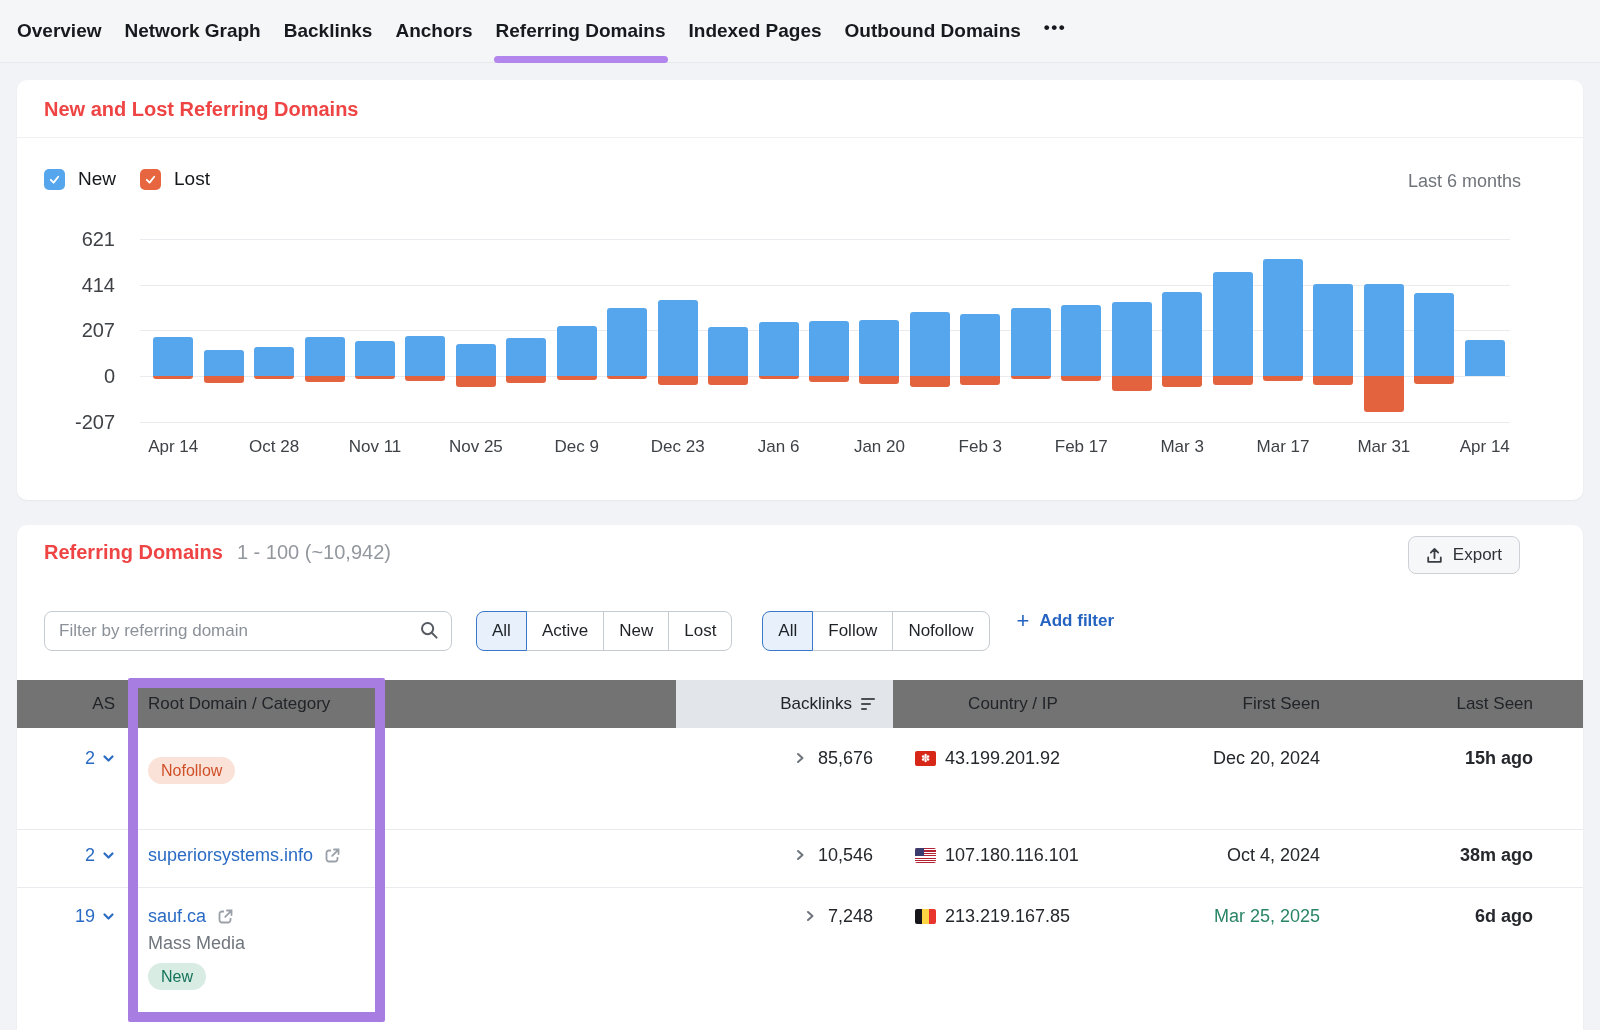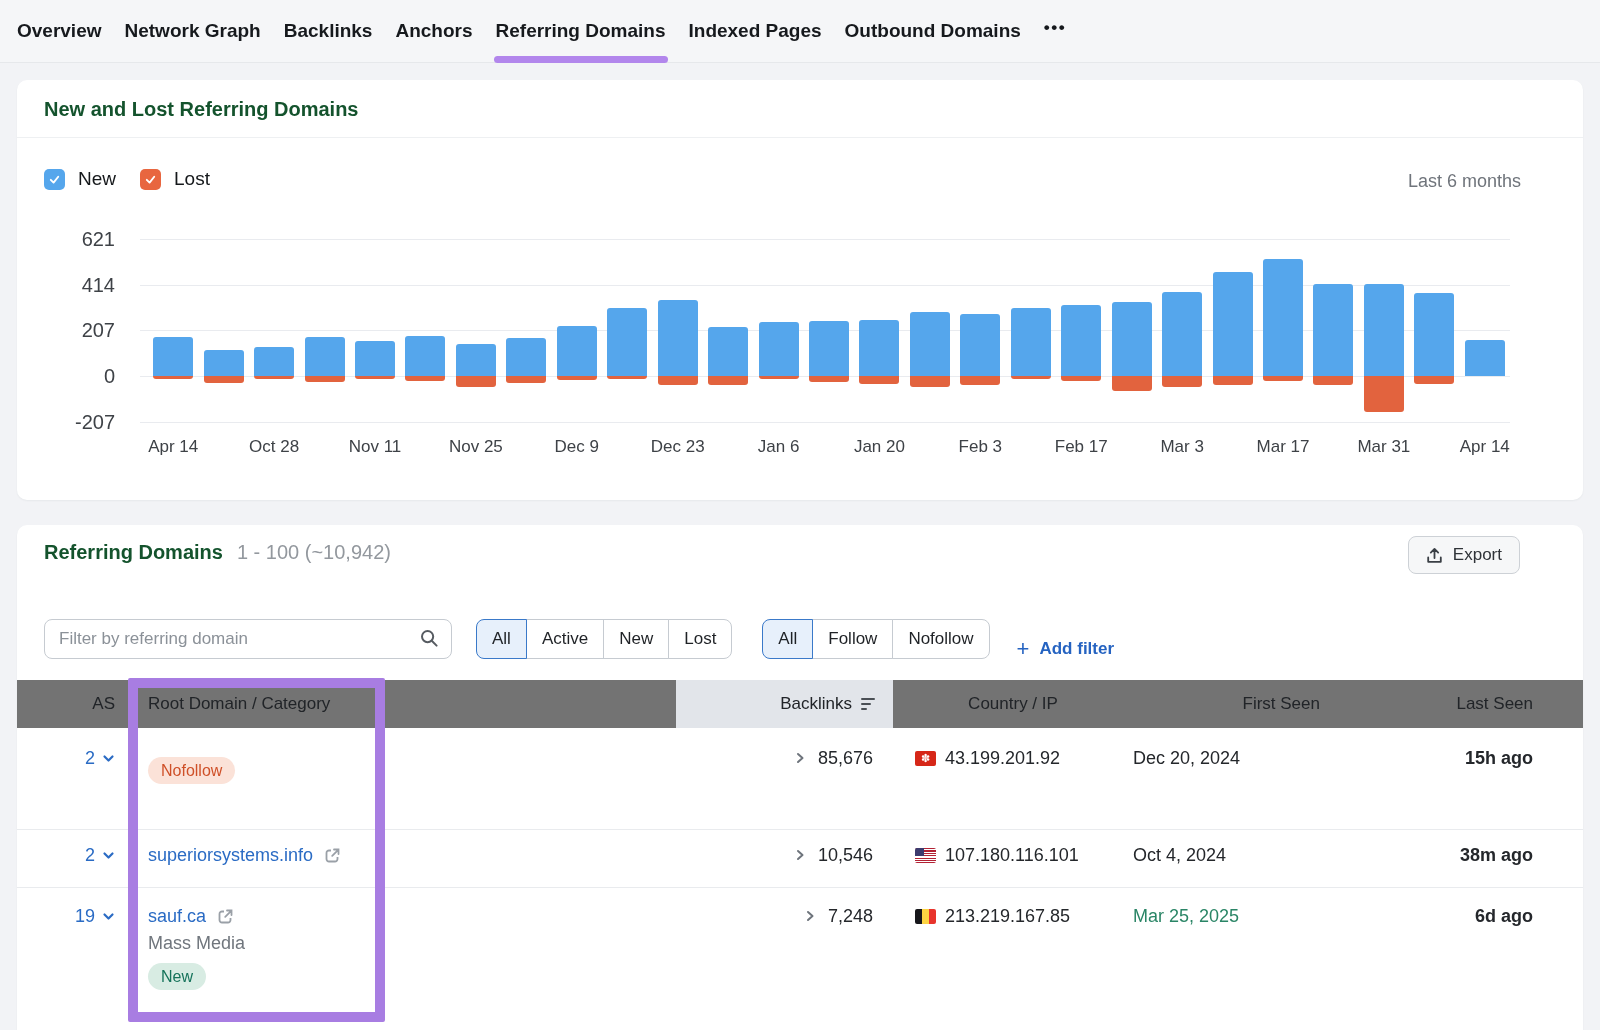--- a/index.html
+++ b/index.html
@@ -13,21 +13,21 @@
     border-bottom:1px solid #e6e8eb;display:flex;align-items:center;padding:0 17px;gap:23px;}
   .nav-tab{position:relative;height:63px;display:flex;align-items:center;font-size:19px;
     font-weight:600;color:#16191d;cursor:pointer;white-space:nowrap;}
   .tab-underline{position:absolute;left:-2px;right:-2px;bottom:0;height:7px;border-radius:4px;}
   .nav-more{font-size:17px;font-weight:700;letter-spacing:1.5px;color:#16191d;cursor:pointer;padding-bottom:6px;}
   
   .card{position:absolute;left:17px;width:1566px;background:#fff;border-radius:10px;
     box-shadow:0 1px 2px rgba(25,30,40,.05);}
   .chart-card{top:80px;height:420px;}
   .table-card{top:525px;height:505px;border-radius:10px 10px 0 0;}
-  .card-title{font-size:20px;font-weight:700;color:#14532d;}
+  .card-title{font-size:20px;font-weight:700;color:#ef4444;}
   .chart-card .card-title{position:absolute;left:27px;top:18px;}
   .chart-divider{position:absolute;left:0;top:57px;width:100%;height:1px;background:#eef0f2;}
   
   .legend{position:absolute;left:27px;top:88px;display:flex;align-items:center;gap:24px;}
   .legend-item{display:flex;align-items:center;gap:13px;cursor:pointer;}
   .cb{width:21px;height:21px;border-radius:5px;display:inline-flex;align-items:center;justify-content:center;}
   .cb svg{width:13px;height:13px;display:block;}
   .legend-label{font-size:19px;color:#15181b;}
   .period-label{position:absolute;right:62px;top:91px;font-size:18px;color:#6f747b;}
   
@@ -38,21 +38,21 @@
   .bar{position:absolute;z-index:2;}
   .bar-new{border-radius:3px 3px 0 0;}
   .bar-lost{border-radius:0 0 3px 3px;}
   
   .table-title-row{position:absolute;left:27px;top:16px;display:flex;align-items:baseline;gap:14px;}
   .table-count{font-size:20px;color:#93989e;}
   .export-btn{position:absolute;top:11px;right:63px;height:38px;display:flex;align-items:center;gap:10px;
     padding:0 17px;background:#f6f7f8;border:1px solid #cdd1d6;border-radius:8px;font-size:17px;color:#2f3338;cursor:pointer;}
   .export-btn svg{width:17px;height:17px;display:block;}
   
-  .filter-row{position:absolute;left:27px;top:86px;height:48px;display:flex;align-items:flex-end;}
+  .filter-row{position:absolute;left:27px;top:86px;height:48px;display:flex;align-items:flex-start;}
   .search-wrap{position:relative;width:408px;height:40px;}
   .search-wrap input{width:100%;height:100%;border:1px solid #c6cbd1;border-radius:8px;
     padding:0 44px 0 14px;font-size:17px;font-family:inherit;color:#1d2024;outline:none;background:#fff;}
   .search-wrap input::placeholder{color:#8b9198;}
   .search-btn{position:absolute;right:11px;top:9px;width:22px;height:22px;cursor:pointer;}
   .search-btn svg{width:21px;height:21px;display:block;}
   .seg-group{display:inline-flex;height:40px;margin-left:16px;}
   .seg{height:40px;padding:0 15px;border:1px solid #c6cbd1;background:#fff;font-size:17px;
     font-family:inherit;color:#1f2226;margin-left:-1px;cursor:pointer;line-height:38px;}
   .seg:first-child{border-radius:8px 0 0 8px;margin-left:8px;}
@@ -102,21 +102,21 @@
   .td.c-backlinks{text-align:right;padding-right:20px;white-space:nowrap;}
   .chev-right{display:inline-block;vertical-align:-1px;margin-right:11px;cursor:pointer;}
   .chev-right svg{width:14px;height:14px;display:block;}
   .td.c-country{padding-left:22px;white-space:nowrap;}
   .flag{width:21px;height:15px;border-radius:2px;display:inline-block;position:relative;overflow:hidden;
     vertical-align:-2px;margin-right:9px;}
   .flag-hk{background:#d62718;color:#fff;font-size:11px;line-height:15px;text-align:center;}
   .flag-us{background:repeating-linear-gradient(180deg,#b22234 0 1.2px,#fff 1.2px 2.4px);}
   .flag-us .canton{position:absolute;top:0;left:0;width:9px;height:8px;background:#3c3b6e;}
   .flag-be{background:linear-gradient(90deg,#17171b 0 7px,#fcd443 7px 14px,#e8342c 14px 21px);}
-  .td.c-first{text-align:left;}
+  .td.c-first{text-align:right;}
   .td.c-first .recent{color:#2a8566;}
   .td.c-last{text-align:right;padding-right:50px;font-weight:bold;}
   
   .annotation-box{position:absolute;left:111px;top:153px;width:257px;height:344px;
     border:10px solid #a87de2;border-radius:2px;z-index:6;pointer-events:none;}
 </style>
 </head>
 <body>
 
 <nav class="topnav">

